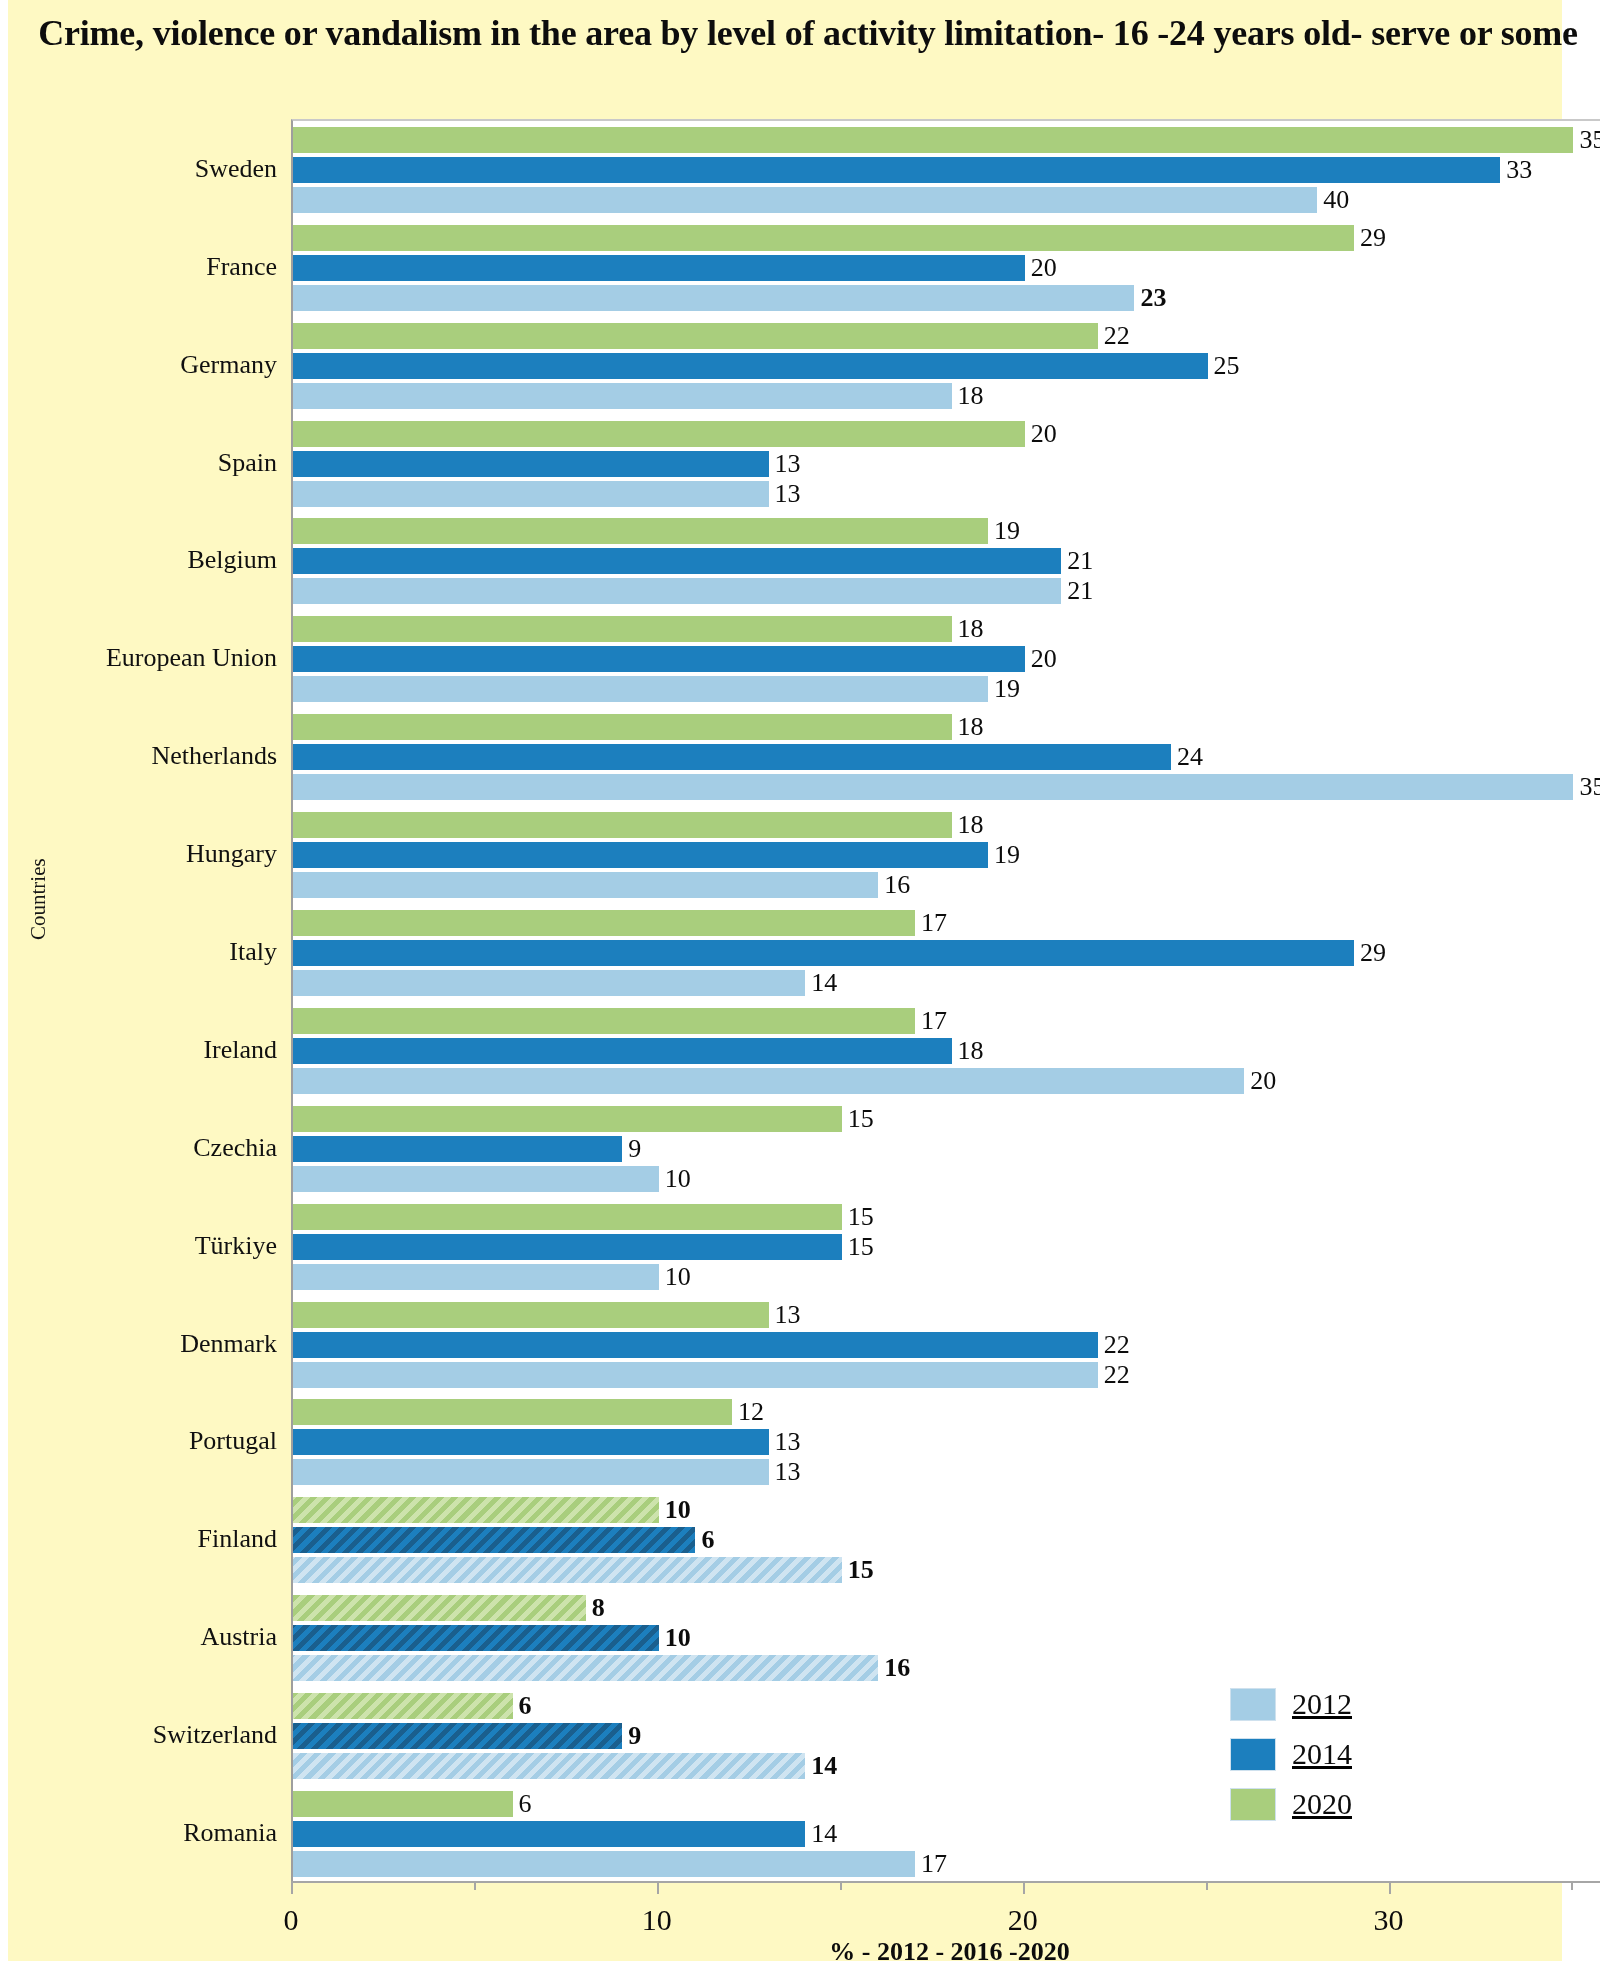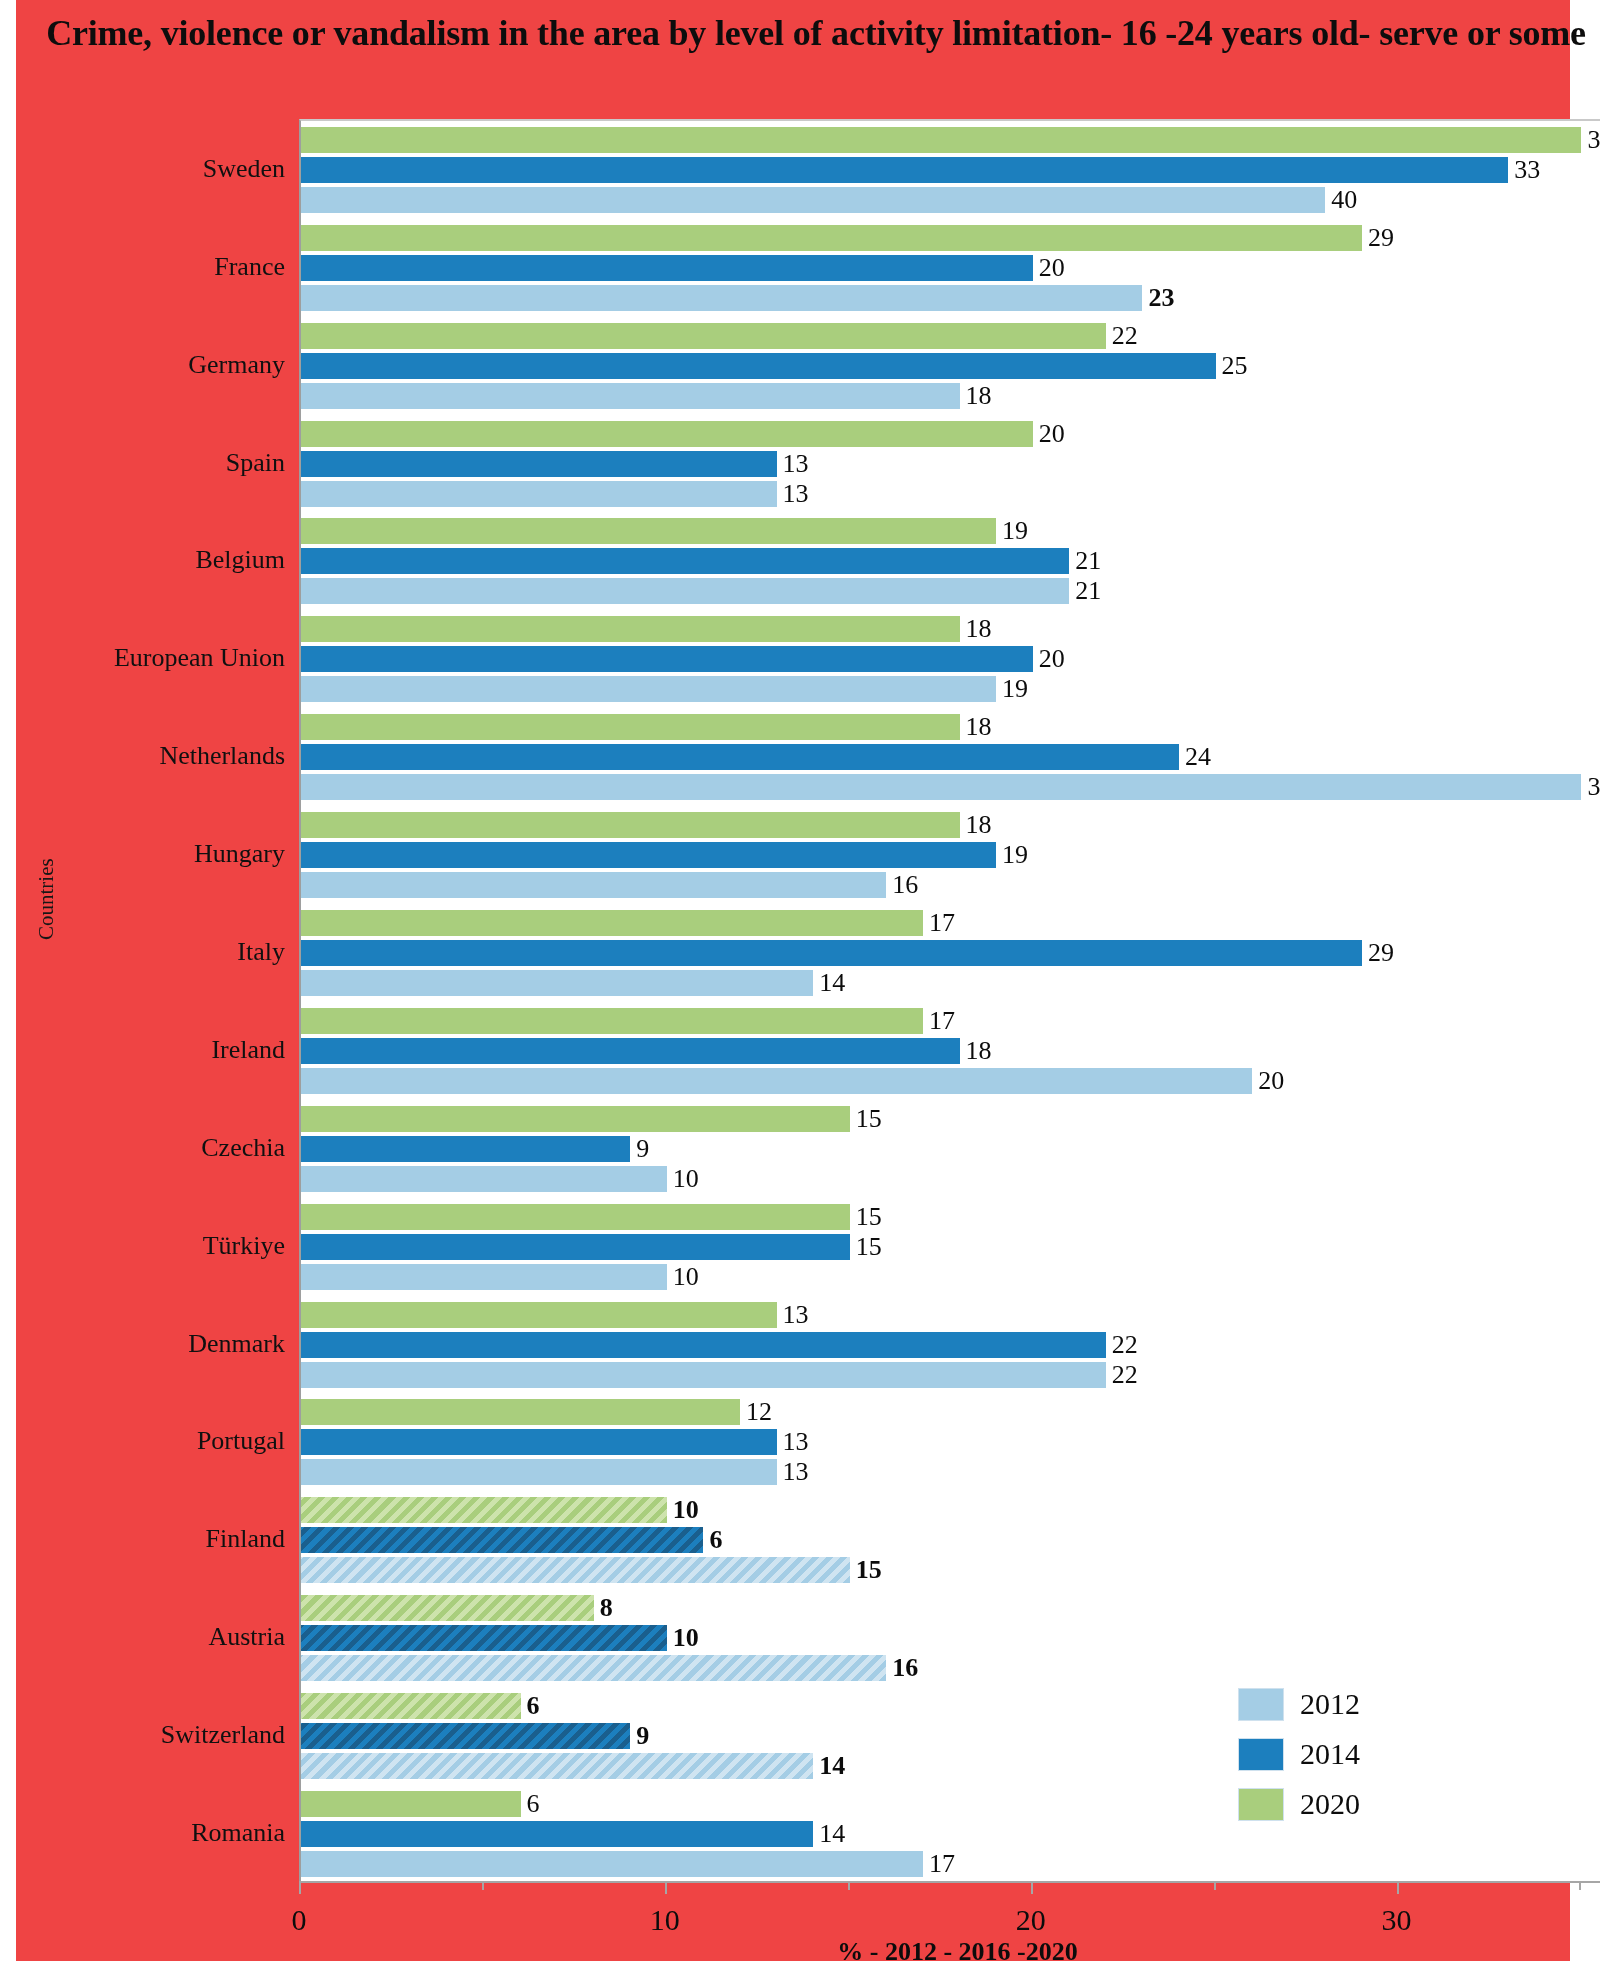--- a/index.html
+++ b/index.html
@@ -10,24 +10,24 @@
   body {
     width: 1600px;
     height: 1961px;
     font-family: "Liberation Serif", "DejaVu Serif", serif;
     overflow: hidden;
     position: relative;
   }
 
   #page {
     position: absolute;
-    left: 16px; top: 0;
+    left: 8px; top: 0;
     width: 1554px;
     height: 1961px;
-    background: #ef4444;
+    background: #fef9c3;
   }
 
   
   #title {
     position: absolute;
     left: 0;
     top: 10px;
     width: 1600px;
     text-align: center;
     font-size: 36px;
@@ -166,20 +166,21 @@
   #legend {
     position: absolute;
     left: 1222px;
     top: 1679px;
     width: 180px;
   }
   .legend-item {
     display: flex;
     align-items: center;
     height: 50px;
+    text-decoration: underline;
   }
   .legend-swatch {
     width: 46px;
     height: 33px;
     margin-right: 16px;
     border: 1px solid #cfe1ee;
     box-sizing: border-box;
   }
   .legend-swatch.c2012 { background: #a4cde5; }
   .legend-swatch.c2016 { background: #1c7fbe; }

